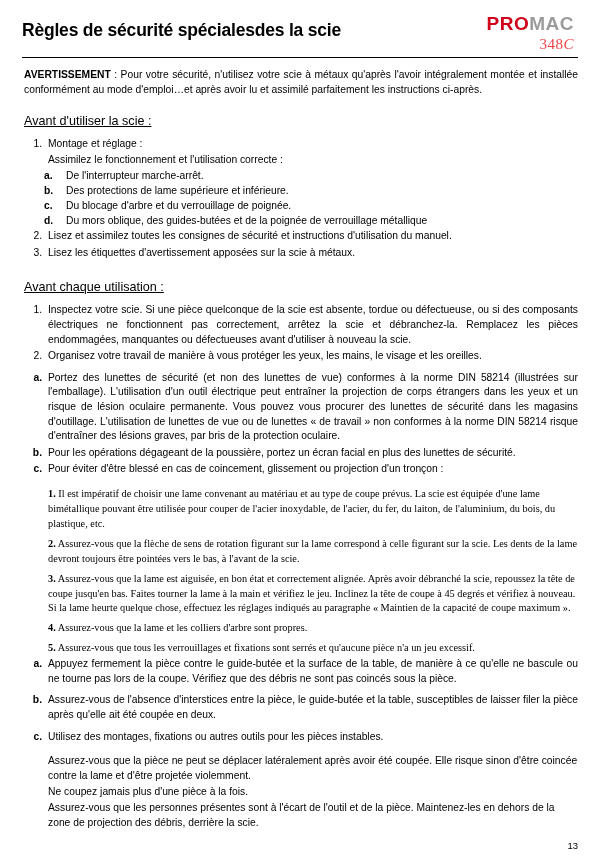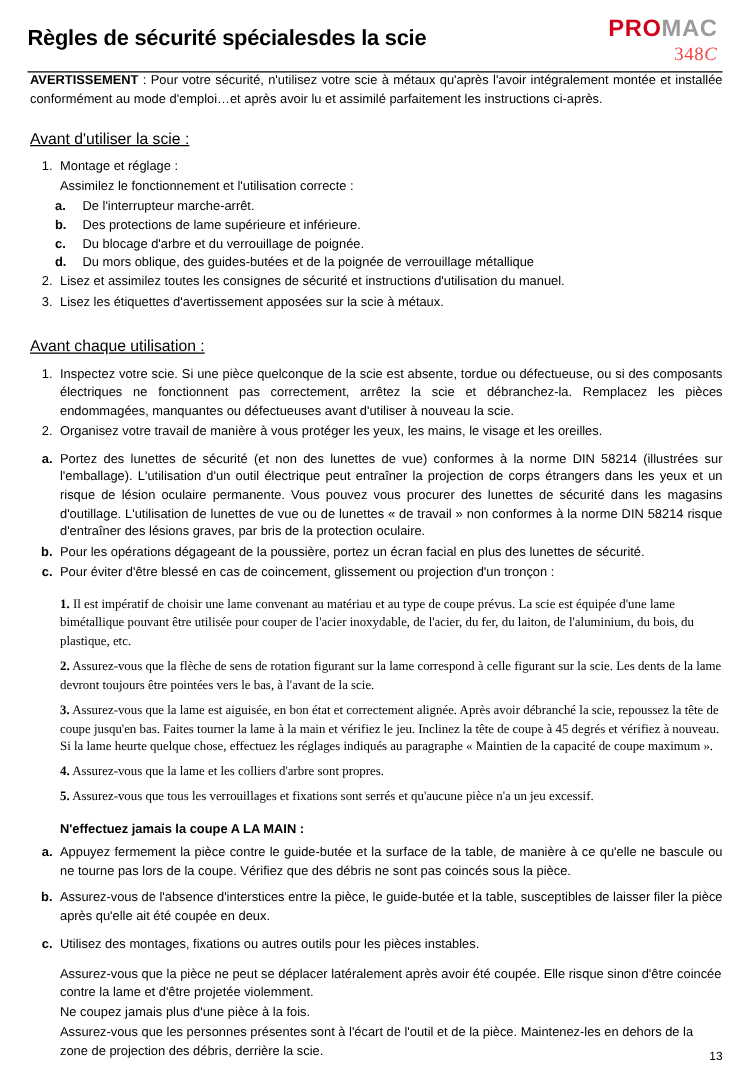--- a/index.html
+++ b/index.html
@@ -18,21 +18,21 @@
     position: relative;
     width: 600px;
     height: 859px;
     padding: 12px 22px 0 22px;
   }
   
   .header {
     position: relative;
     height: 46px;
     border-bottom: 1.5px solid #000;
-    margin-bottom: 0;
+    margin-bottom: 10px;
   }
   .doc-title {
     font-size: 17.5px;
     font-weight: bold;
     letter-spacing: -0.2px;
     padding-top: 8px;
     margin: 0;
   }
   .logo-block {
     position: absolute;
@@ -238,21 +238,20 @@
   <div class="indent-line para-in-item">
     <span class="nummarker">3.</span><span> Assurez-vous que la lame est aiguisée, en bon état et correctement alignée. Après avoir débranché la scie, repoussez la tête de coupe jusqu'en bas. Faites tourner la lame à la main et vérifiez le jeu. Inclinez la tête de coupe à 45 degrés et vérifiez à nouveau. Si la lame heurte quelque chose, effectuez les réglages indiqués au paragraphe « Maintien de la capacité de coupe maximum ».</span>
   </div>
   <div class="indent-line para-in-item">
     <span class="nummarker">4.</span><span> Assurez-vous que la lame et les colliers d'arbre sont propres.</span>
   </div>
   <div class="indent-line para-in-item">
     <span class="nummarker">5.</span><span> Assurez-vous que tous les verrouillages et fixations sont serrés et qu'aucune pièce n'a un jeu excessif.</span>
   </div>
 
-  <div class="nohand">N'effectuez jamais la coupe A LA MAIN :</div>
 
   <ol class="alphalist">
     <li class="item">
       <span class="marker bold">a.</span>
       <span>Appuyez fermement la pièce contre le guide-butée et la surface de la table, de manière à ce qu'elle ne bascule ou ne tourne pas lors de la coupe. Vérifiez que des débris ne sont pas coincés sous la pièce.</span>
     </li>
     <div class="gap-s"></div>
     <li class="item">
       <span class="marker bold">b.</span>
       <span>Assurez-vous de l'absence d'interstices entre la pièce, le guide-butée et la table, susceptibles de laisser filer la pièce après qu'elle ait été coupée en deux.</span>

